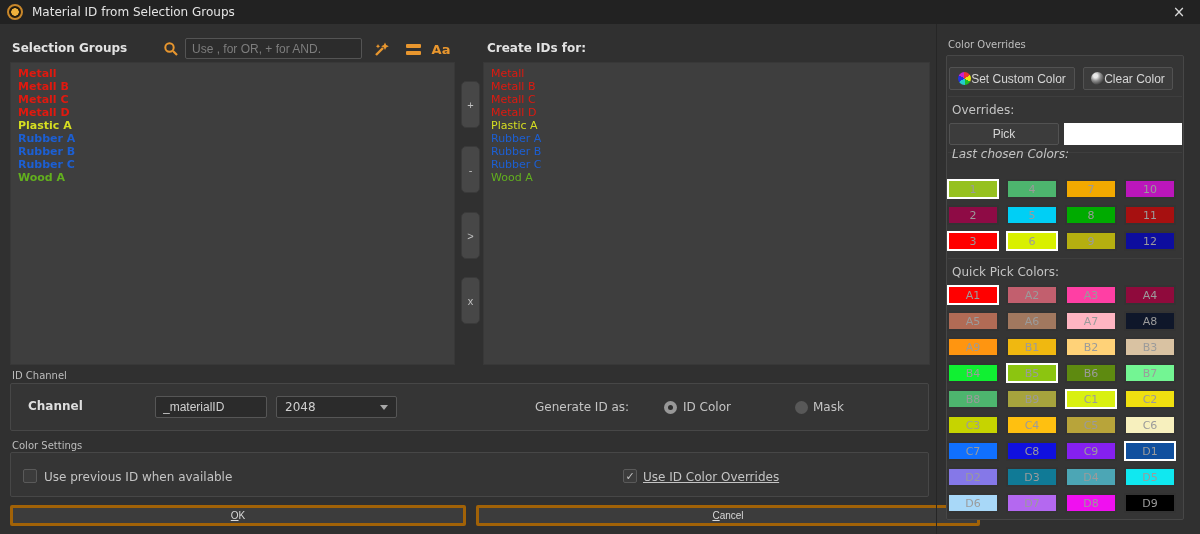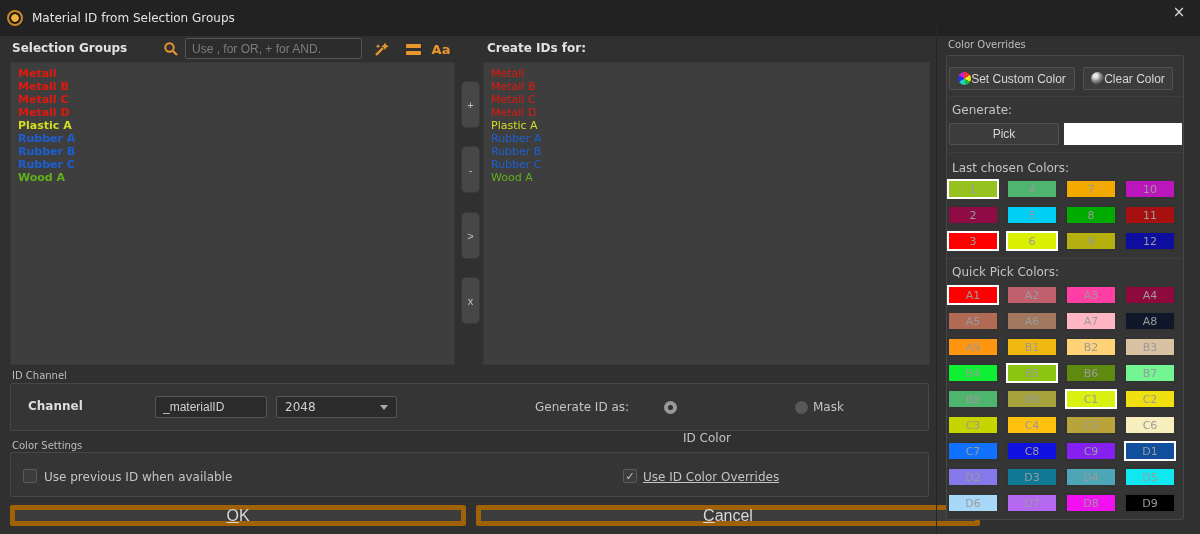--- a/index.html
+++ b/index.html
@@ -2,21 +2,21 @@
 <html><head>
 <meta charset="utf-8">
 <style>
   * { box-sizing: border-box; margin: 0; padding: 0; }
   html,body { background:#1b1b1b; }
   .window {
     position:relative; width:1200px; height:534px; background:#303030;
     font-family:"DejaVu Sans","Liberation Sans",sans-serif; color:#c8c8c8; overflow:hidden;
   }
   
-  .titlebar { position:absolute; left:0; top:0; width:100%; height:36px; background:#222222; display:flex; align-items:center; padding-left:7px; }
+  .titlebar { position:absolute; left:0; top:0; width:100%; height:24px; background:#222222; display:flex; align-items:center; padding-left:7px; }
   .app-icon { width:16px; height:16px; border-radius:50%; border:2px solid #c8872b;
     background:radial-gradient(circle at 50% 50%, #f0b13c 0 3.5px, #231c10 4px); }
   .window-title { margin-left:9px; font-size:12px; color:#e4e4e4; }
   .close-btn { position:absolute; right:11px; top:2px; width:20px; height:20px; text-align:center; line-height:20px; font-size:15px; color:#d8d8d8; cursor:default; }
   
   .panel-title { position:absolute; font-size:12px; font-weight:bold; color:#e2e2e2; }
   #left-title { left:12px; top:41px; }
   #right-title { left:487px; top:41px; }
   #search-icon { position:absolute; left:160px; top:39px; }
   .search-input { position:absolute; left:185px; top:38px; width:177px; height:21px;
@@ -49,49 +49,49 @@
   .text-input { position:absolute; left:155px; top:396px; width:112px; height:22px; background:#2b2b2b;
     border:1px solid #565656; color:#cfcfcf; font-size:12px; padding:0 7px; border-radius:2px; }
   .dropdown { position:absolute; left:276px; top:396px; width:121px; height:22px; background:#2b2b2b;
     border:1px solid #565656; border-radius:2px; display:flex; align-items:center; padding:0 8px; font-size:12px; color:#cfcfcf; }
   .dropdown .arrow { margin-left:auto; width:0; height:0; border-left:4px solid transparent; border-right:4px solid transparent; border-top:5px solid #a8a8a8; }
   .plain-label { position:absolute; font-size:12px; color:#c4c4c4; }
   #generate-label { left:535px; top:400px; }
   .radio { position:absolute; width:13px; height:13px; border-radius:50%; background:#585858; }
   .radio.checked { background:#989898; }
   .radio.checked::after { content:""; position:absolute; left:4px; top:4px; width:5px; height:5px; border-radius:50%; background:#2e2e2e; }
-  #radio-id-color { left:664px; top:401px; } #radio-id-color-label { left:683px; top:400px;margin-top:31px; }
+  #radio-id-color { left:664px; top:401px; } #radio-id-color-label { left:683px; top:400px; }
   #radio-mask { left:795px; top:401px; } #radio-mask-label { left:813px; top:400px; }
   .checkbox { position:absolute; width:14px; height:14px; background:#3c3c3c; border:1px solid #5a5a5a; border-radius:2px;
     display:flex; align-items:center; justify-content:center; }
   .checkbox.checked::after { content:"✓"; color:#c4c4c4; font-size:11px; line-height:1; }
   #cb-previous { left:23px; top:469px; } #cb-previous-label { left:44px; top:470px; }
   #cb-overrides { left:623px; top:469px; } #cb-overrides-label { left:643px; top:470px;text-decoration:underline; }
   
-  .footer-btn { position:absolute; top:505px; height:21px; background:#3c3c3c; border:5px solid #a16207; border-radius:2px;
-    color:#d8d8d8; font-size:16px; display:flex; align-items:center; justify-content:center; }
+  .footer-btn { position:absolute; top:505px; height:21px; background:#3c3c3c; border:3px solid #a16207; border-radius:2px;
+    color:#d8d8d8; font-size:10px; display:flex; align-items:center; justify-content:center; }
   #ok-btn { left:10px; width:456px; } #cancel-btn { left:476px; width:504px; }
   .mnemonic { text-decoration:underline; }
   
   #panel-separator { position:absolute; left:936px; top:24px; width:1px; height:510px; background:#262626; }
   #co-label { left:948px; top:39px; }
   #co-box { left:946px; top:55px; width:238px; height:465px; }
   .co-btn { position:absolute; height:23px; background:#3c3c3c; border:1px solid #525252; border-radius:2px; color:#d6d6d6;
     font-size:12px; display:flex; align-items:center; justify-content:center; }
   #set-custom-btn { left:949px; top:67px; width:126px; }
   #clear-color-btn { left:1083px; top:67px; width:90px; }
   .wheel-icon { width:13px; height:13px; border-radius:50%;
     background:conic-gradient(#e33 0 16%, #e8e813 16% 33%, #2b2 33% 50%, #2cc 50% 66%, #23d 66% 83%, #c2c 83% 100%); }
   .sphere-icon { width:13px; height:13px; border-radius:50%; background:radial-gradient(circle at 35% 30%, #e8e8e8 0 2px, #909090 5px, #2a2a2a 10px); }
   .co-divider { position:absolute; left:948px; width:234px; height:1px; background:#272727; border-bottom:1px solid #3e3e3e; }
   #co-div1 { top:96px; } #co-div2 { top:152px; } #co-div3 { top:258px; }
   #selection-label { left:952px; top:103px; }
   #pick-btn { left:949px; top:123px; width:110px; height:22px; }
   #current-color-swatch { position:absolute; left:1064px; top:123px; width:118px; height:22px; background:#fff; }
-  #last-chosen-label { left:952px; top:161px; }
+  #last-chosen-label { left:952px; top:147px;font-style:italic; }
   #quick-pick-label { left:952px; top:265px; }
   .swatch-grid { position:absolute; left:947px; display:grid; grid-template-columns:repeat(4,52px); gap:6px 7px; }
   #last-chosen-grid { top:179px; }
   #quick-pick-grid { top:285px; }
   .swatch { width:52px; height:20px; border:2px solid #333333; display:flex; align-items:center; justify-content:center;
     font-size:11px; color:#9b9b9b; }
   .swatch.selected { border-color:#ffffff; }
 </style>
 </head>
 <body>
@@ -189,21 +189,21 @@
   <button class="co-btn" id="set-custom-btn">
     <span class="wheel-icon"></span>
     <span>Set Custom Color</span>
   </button>
   <button class="co-btn" id="clear-color-btn">
     <span class="sphere-icon"></span>
     <span>Clear Color</span>
   </button>
 
   <div class="co-divider" id="co-div1"></div>
-  <span class="plain-label" id="selection-label">Generate:</span>
+  <span class="plain-label" id="selection-label">Overrides:</span>
   <button class="co-btn" id="pick-btn">
     <span>Pick</span>
   </button>
   <div id="current-color-swatch" style="background: rgb(255, 255, 255);"></div>
 
   <div class="co-divider" id="co-div2"></div>
   <span class="plain-label" id="last-chosen-label">Last chosen Colors:</span>
   <div class="swatch-grid" id="last-chosen-grid">
       <div class="swatch selected" style="background: rgb(150, 193, 31);">1</div>
       <div class="swatch" style="background: rgb(77, 181, 110);">4</div>

